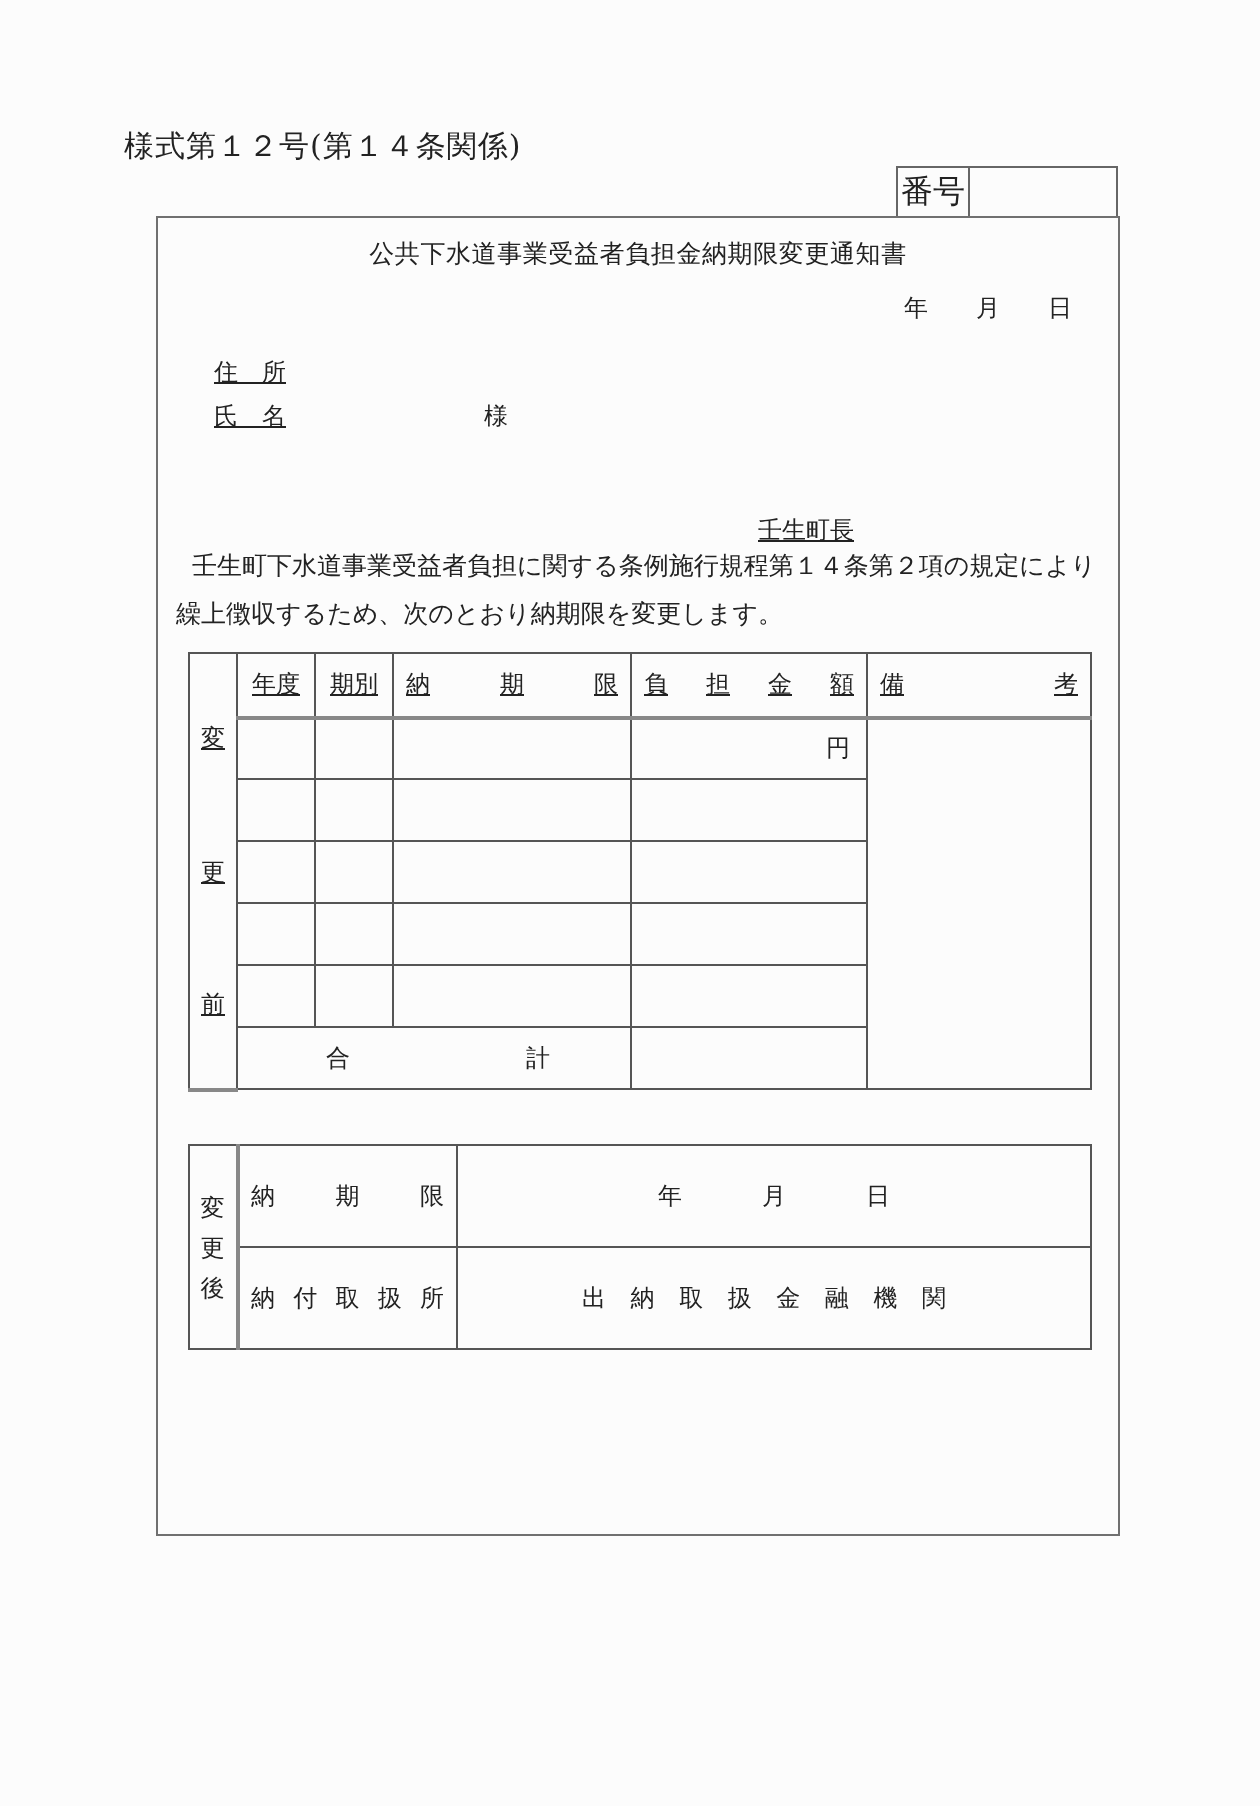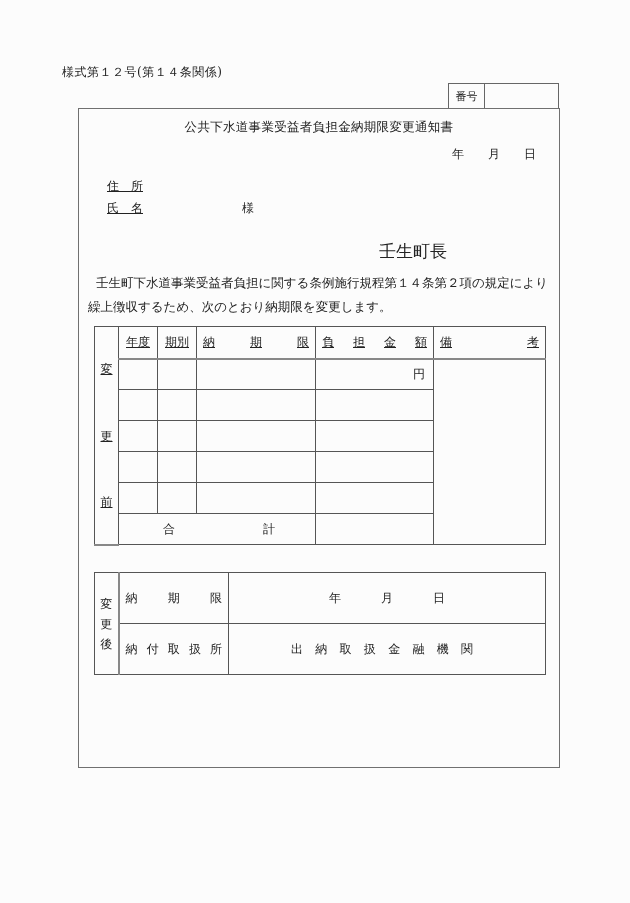--- a/index.html
+++ b/index.html
@@ -5,40 +5,40 @@
   html, body { margin: 0; padding: 0; }
   body {
     width: 630px; height: 903px;
     background: #fcfcfc;
     position: relative;
     font-family: "DejaVu Serif", "Liberation Serif", serif;
     color: #222;
     overflow: hidden;
   }
   .abs { position: absolute; }
-  .form-label { left: 62px; top: 64px; font-size: 12px; letter-spacing: 0.5px; }
+  .form-label { left: 62px; top: 64px; font-size: 15px; letter-spacing: 0.5px; }
   .num-box {
     left: 448px; top: 83px; width: 111px; height: 25px;
     border: 1px solid #666; border-bottom: none; box-sizing: border-box;
     display: flex;
   }
   .num-box .lbl {
-    width: 35px; border-right: 1px solid #666; font-size: 11px;
+    width: 35px; border-right: 1px solid #666; font-size: 16px;
     display: flex; align-items: center; justify-content: center;
   }
   .num-box .val { flex: 1; }
   .frame {
     left: 78px; top: 108px; width: 482px; height: 660px;
     border: 1.5px solid #707070; box-sizing: border-box;
   }
   .title { left: 78px; width: 482px; top: 119px; text-align: center; font-size: 12.5px; letter-spacing: 0.3px; }
   .date-line { top: 146px; font-size: 12px; }
   .addr { left: 107px; font-size: 12px; text-decoration: underline; }
   .sama { left: 242px; top: 200px; font-size: 12px; }
-  .mayor { left: 379px; top: 240px; font-size: 17px; }
+  .mayor { left: 379px; top: 257px; font-size: 12px; text-decoration: underline; }
   .body-text { left: 88px; width: 470px; font-size: 12.5px; line-height: 25px; }
   table { border-collapse: collapse; table-layout: fixed; position: absolute; }
   td { border: 1px solid #555; padding: 0; font-size: 12px; box-sizing: border-box; }
   .t1 { left: 94px; top: 326px; width: 451px; }
   .t2 { left: 94px; top: 572px; width: 451px; }
   .hdr td { height: 32px; }
   .hdr-sep td { border-bottom: 2px solid #888; text-decoration: underline; }
   .spread { display: flex; justify-content: space-between; padding: 0 6px; }
   .center { text-align: center; }
   .vert { text-align: center; vertical-align: top; }

